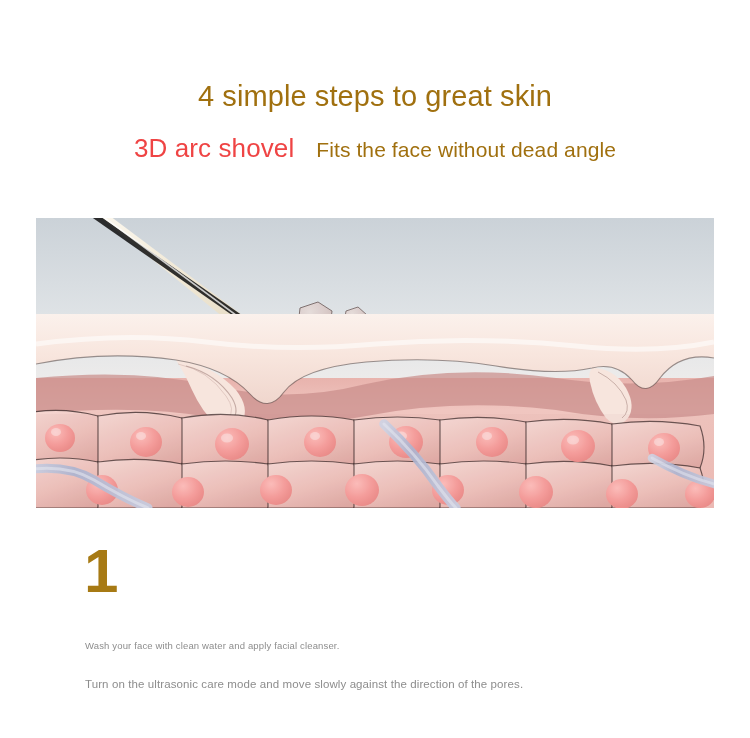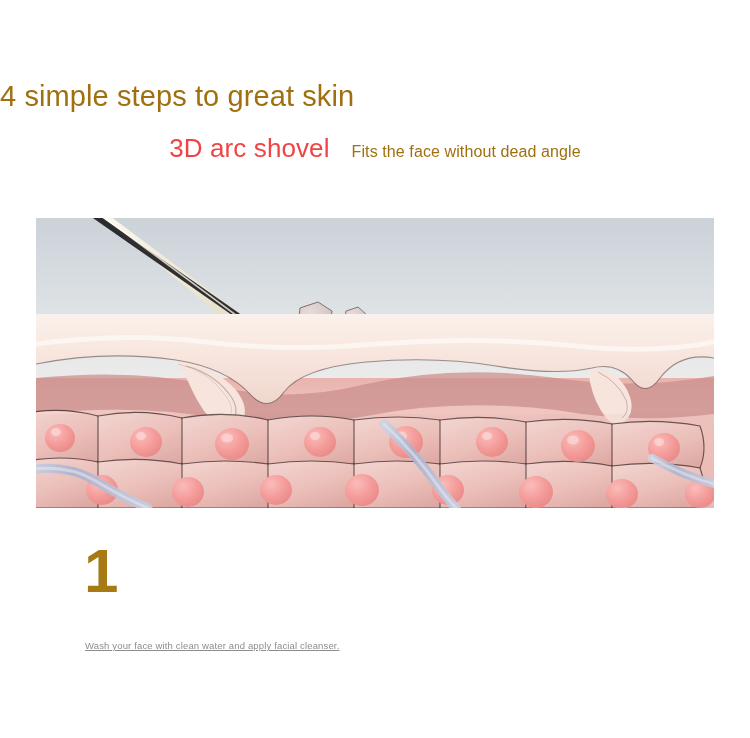--- a/index.html
+++ b/index.html
@@ -15,20 +15,21 @@
     width: 750px;
     height: 738px;
     background: #ffffff;
   }
 
   
   .headline {
     position: absolute;
     left: 0; top: 80px;
     width: 750px;
+    text-align: center;
     font-size: 29px;
     font-weight: 400;
     letter-spacing: 0.1px;
     color: #a0700f;
     white-space: nowrap;
   }
   .subrow {
     position: absolute;
     left: 0; top: 133px;
     width: 750px;
@@ -36,21 +37,21 @@
     white-space: nowrap;
   }
   .sub-title {
     font-size: 26px;
     font-weight: 400;
     color: #ef4444;
     letter-spacing: 0.1px;
     vertical-align: baseline;
   }
   .sub-tagline {
-    font-size: 16px;
+    font-size: 21px;
     font-weight: 400;
     color: #a0700f;
     letter-spacing: 0.1px;
     margin-left: 22px;
     vertical-align: baseline;
   }
 
   
   .illus-wrap {
     position: absolute;
@@ -81,21 +82,20 @@
     white-space: nowrap;
   }
   .step-line-1 {
     position: absolute;
     left: 85px; top: 640px;
     font-size: 9.5px;
     font-weight: 400;
     color: #8d8d8d;
     letter-spacing: 0.15px;
     white-space: nowrap;
-    text-decoration: underline;
   }
   .step-line-2 {
     position: absolute;
     left: 85px; top: 678px;
     font-size: 11.5px;
     font-weight: 400;
     color: #8d8d8d;
     letter-spacing: 0.1px;
     white-space: nowrap;
   }
@@ -279,14 +279,15 @@
         <path d="M 0 196 L 678 196 L 678 290 L 0 290 Z" fill="#c08d88" opacity="0.07"></path>
       </g>
     </svg>
   </div>
 
   <div class="step-number">1</div>
 
 
   <div class="step-line-1">Wash your face with clean water and apply facial cleanser.</div>
 
+  <div class="step-line-2">Turn on the ultrasonic care mode and move slowly against the direction of the pores.</div>
 
 </div>
 
 </body></html>

